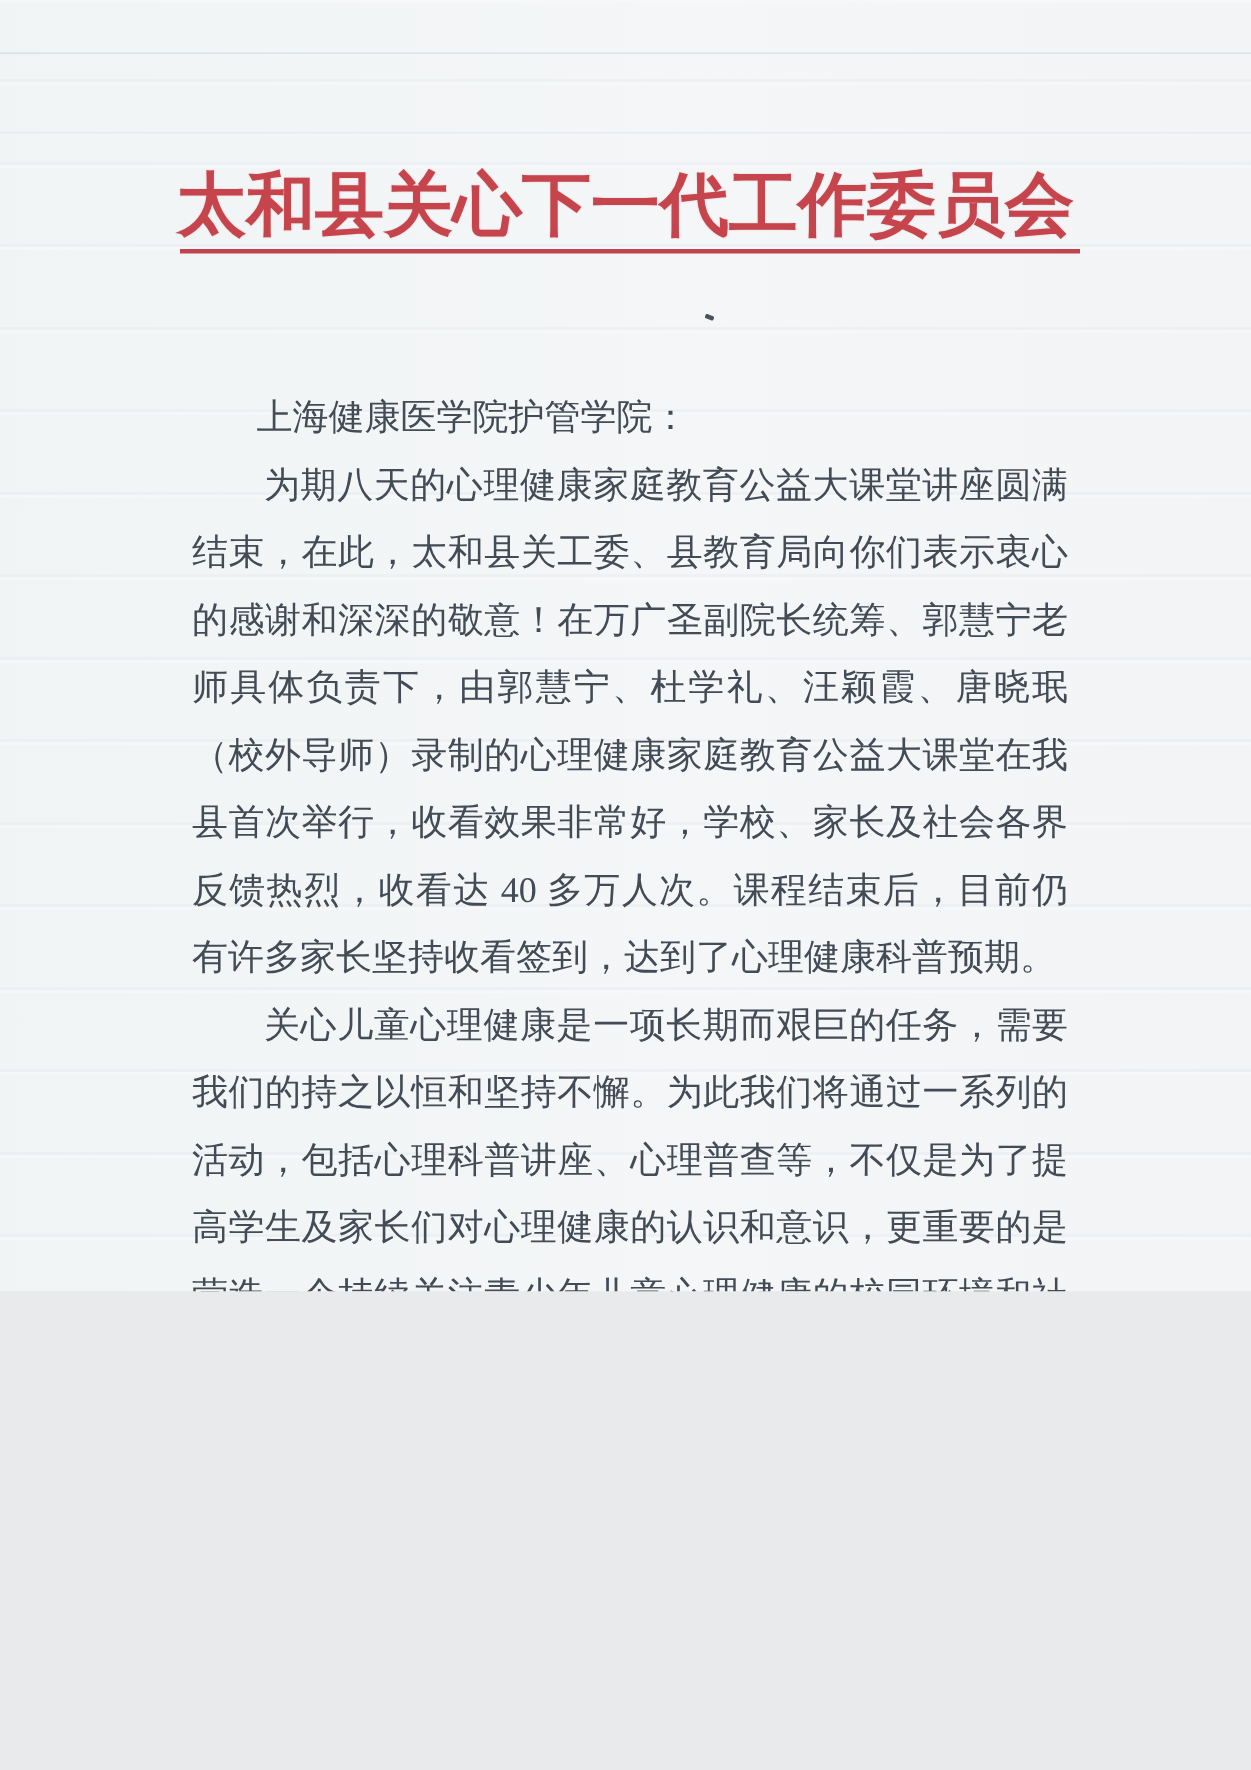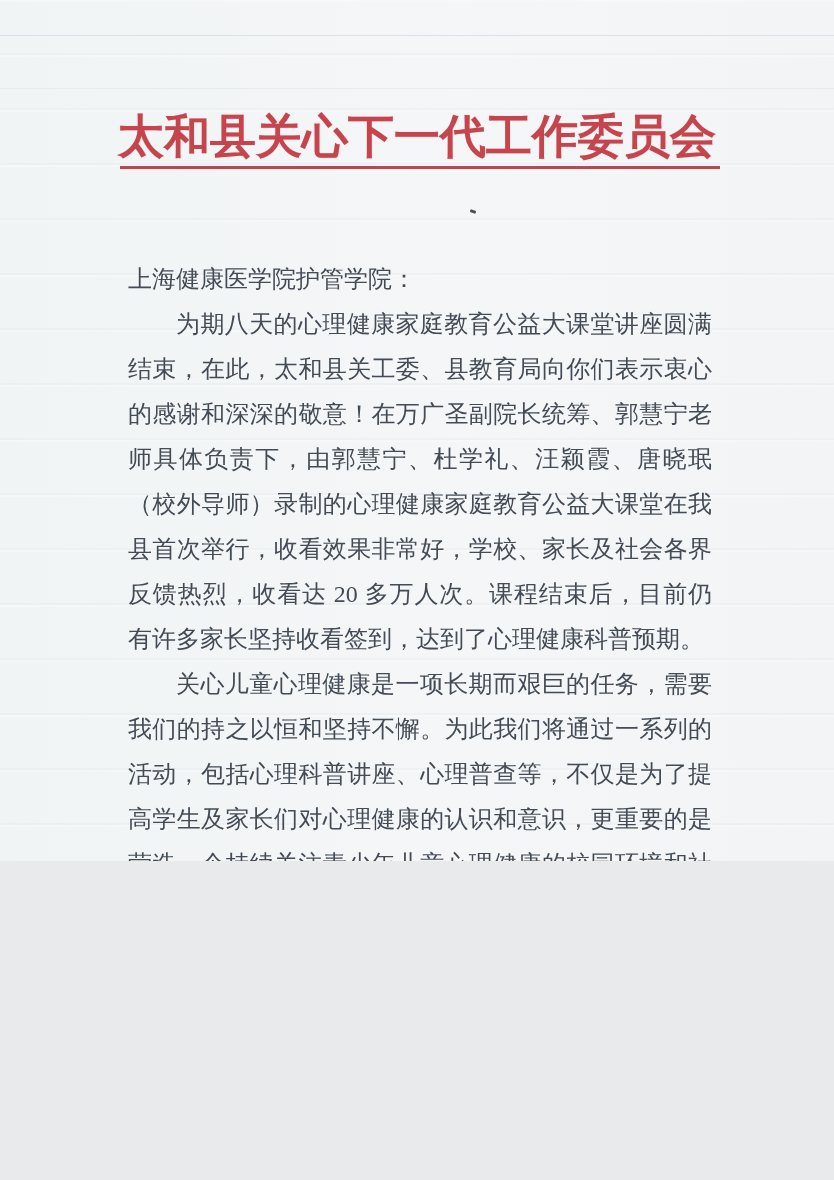--- a/index.html
+++ b/index.html
@@ -72,20 +72,21 @@
     top: 257px;
     left: 128px;
     width: 584px;
     font-size: 24px;
     line-height: 45px;
     color: #434c56;
     text-align: justify;
   }
   .letter-body .recipient {
     text-indent: 0;
+    margin-left: 43px;
   }
   .letter-body p {
     margin: 0;
     text-indent: 2em;
   }
   .signature-org {
     position: absolute;
     top: 924px;
     right: 139px;
     font-size: 26px;
@@ -131,21 +132,21 @@
 
   <div class="letterhead-title">太和县关心下一代工作委员会</div>
 
   <div class="letterhead-rule"></div>
 
 
   <div class="scan-speck" style="top:210px; left:470px; width:6px; height:3px; transform:rotate(20deg);"></div>
 
   <div class="letter-body">
     <div class="recipient">上海健康医学院护管学院：</div>
-    <p>为期八天的心理健康家庭教育公益大课堂讲座圆满结束，在此，太和县关工委、县教育局向你们表示衷心的感谢和深深的敬意！在万广圣副院长统筹、郭慧宁老师具体负责下，由郭慧宁、杜学礼、汪颖霞、唐晓珉（校外导师）录制的心理健康家庭教育公益大课堂在我县首次举行，收看效果非常好，学校、家长及社会各界反馈热烈，收看达 20 多万人次。课程结束后，目前仍有许多家长坚持收看签到，达到了心理健康科普预期。</p>
+    <p>为期八天的心理健康家庭教育公益大课堂讲座圆满结束，在此，太和县关工委、县教育局向你们表示衷心的感谢和深深的敬意！在万广圣副院长统筹、郭慧宁老师具体负责下，由郭慧宁、杜学礼、汪颖霞、唐晓珉（校外导师）录制的心理健康家庭教育公益大课堂在我县首次举行，收看效果非常好，学校、家长及社会各界反馈热烈，收看达 40 多万人次。课程结束后，目前仍有许多家长坚持收看签到，达到了心理健康科普预期。</p>
     <p>关心儿童心理健康是一项长期而艰巨的任务，需要我们的持之以恒和坚持不懈。为此我们将通过一系列的活动，包括心理科普讲座、心理普查等，不仅是为了提高学生及家长们对心理健康的认识和意识，更重要的是营造一个持续关注青少年儿童心理健康的校园环境和社会环境。期望得到你们更大的支持与帮助！</p>
   </div>
 
   <div class="signature-org">太和县关心下一代工作委员会</div>
 
   <div class="signature-date">2023 年 12 月 1 日</div>
 
   <svg class="seal" viewBox="-81 -81 162 162">
     <circle cx="0" cy="0" r="73" fill="none" stroke="#d85b5b" stroke-width="6.5"></circle>
     <polygon fill="#d24e4d" points="0,-30 7.1,-9.7 28.5,-9.3 11.4,3.7 17.6,24.3 0,12 -17.6,24.3 -11.4,3.7 -28.5,-9.3 -7.1,-9.7" transform="translate(-6,-2) rotate(-6)"></polygon>

